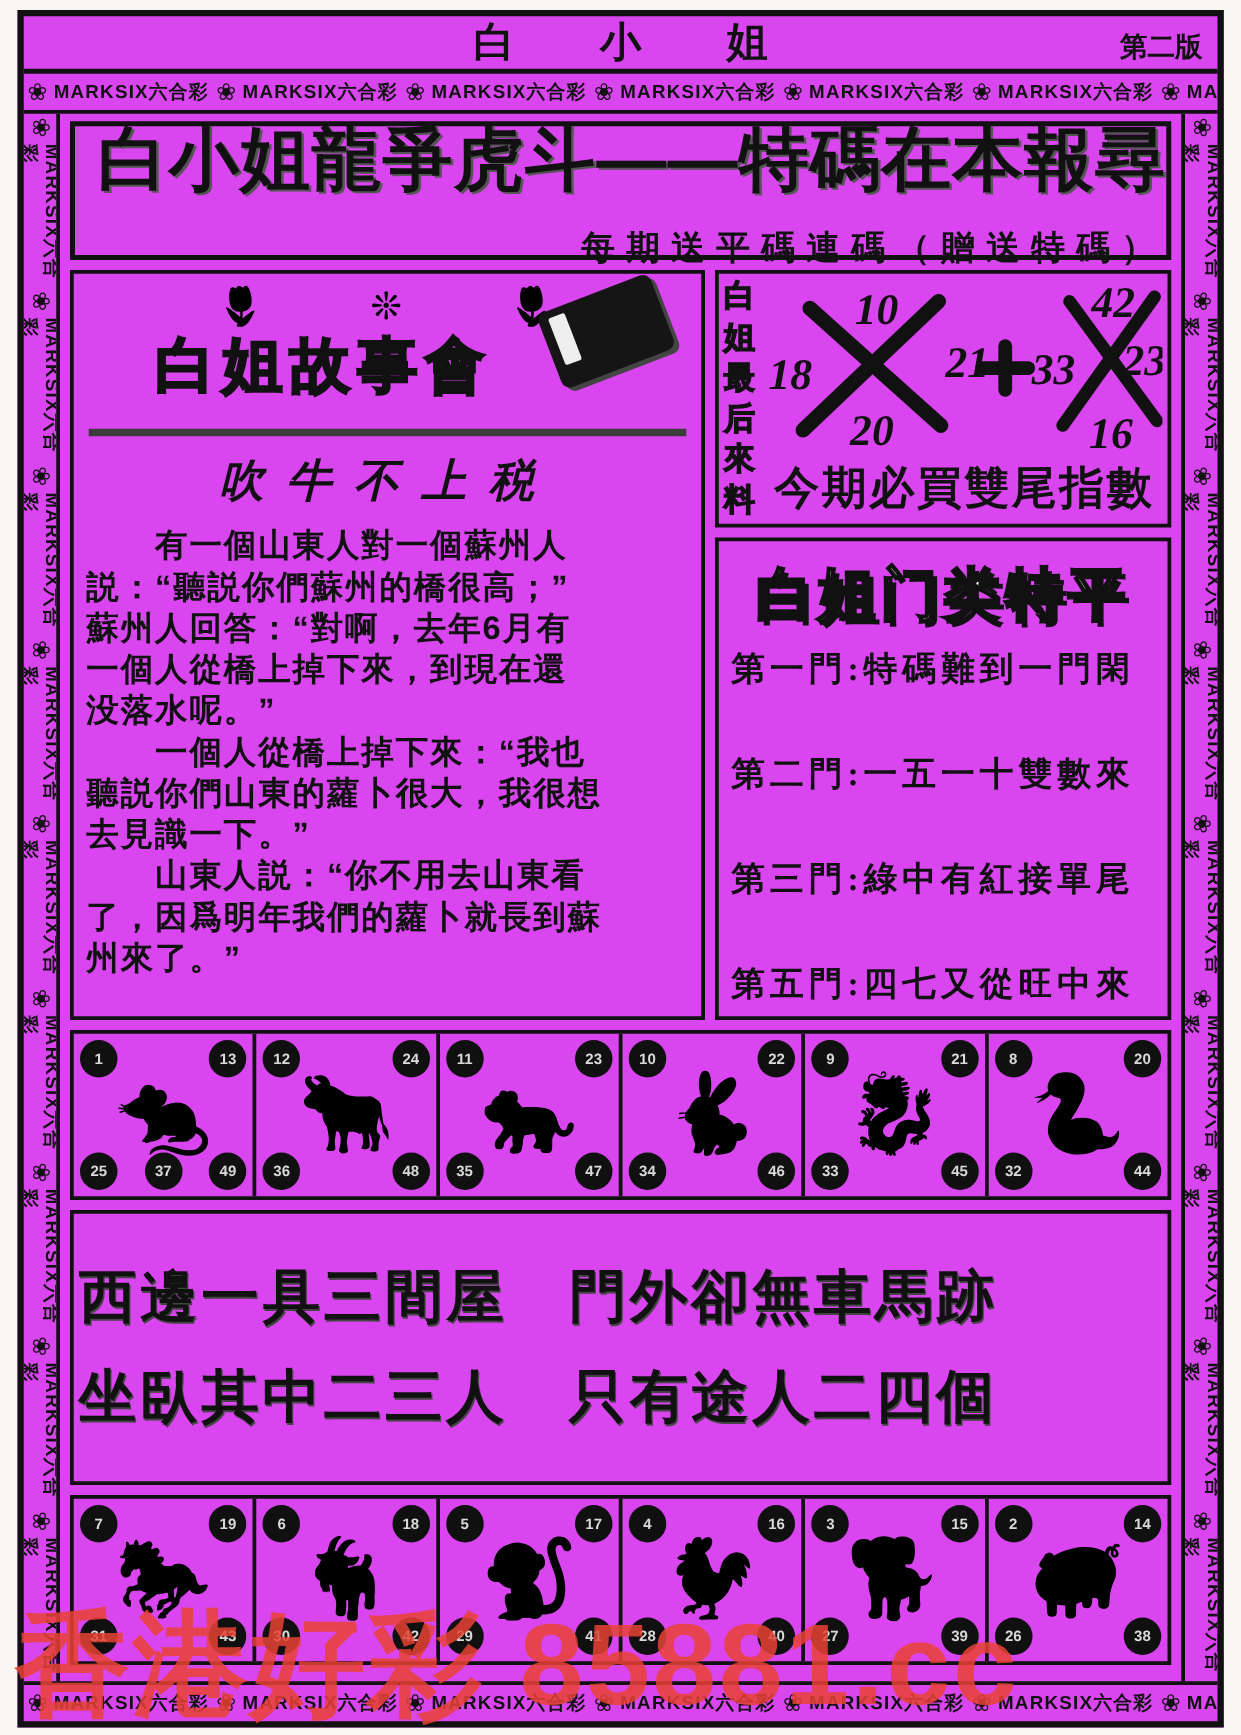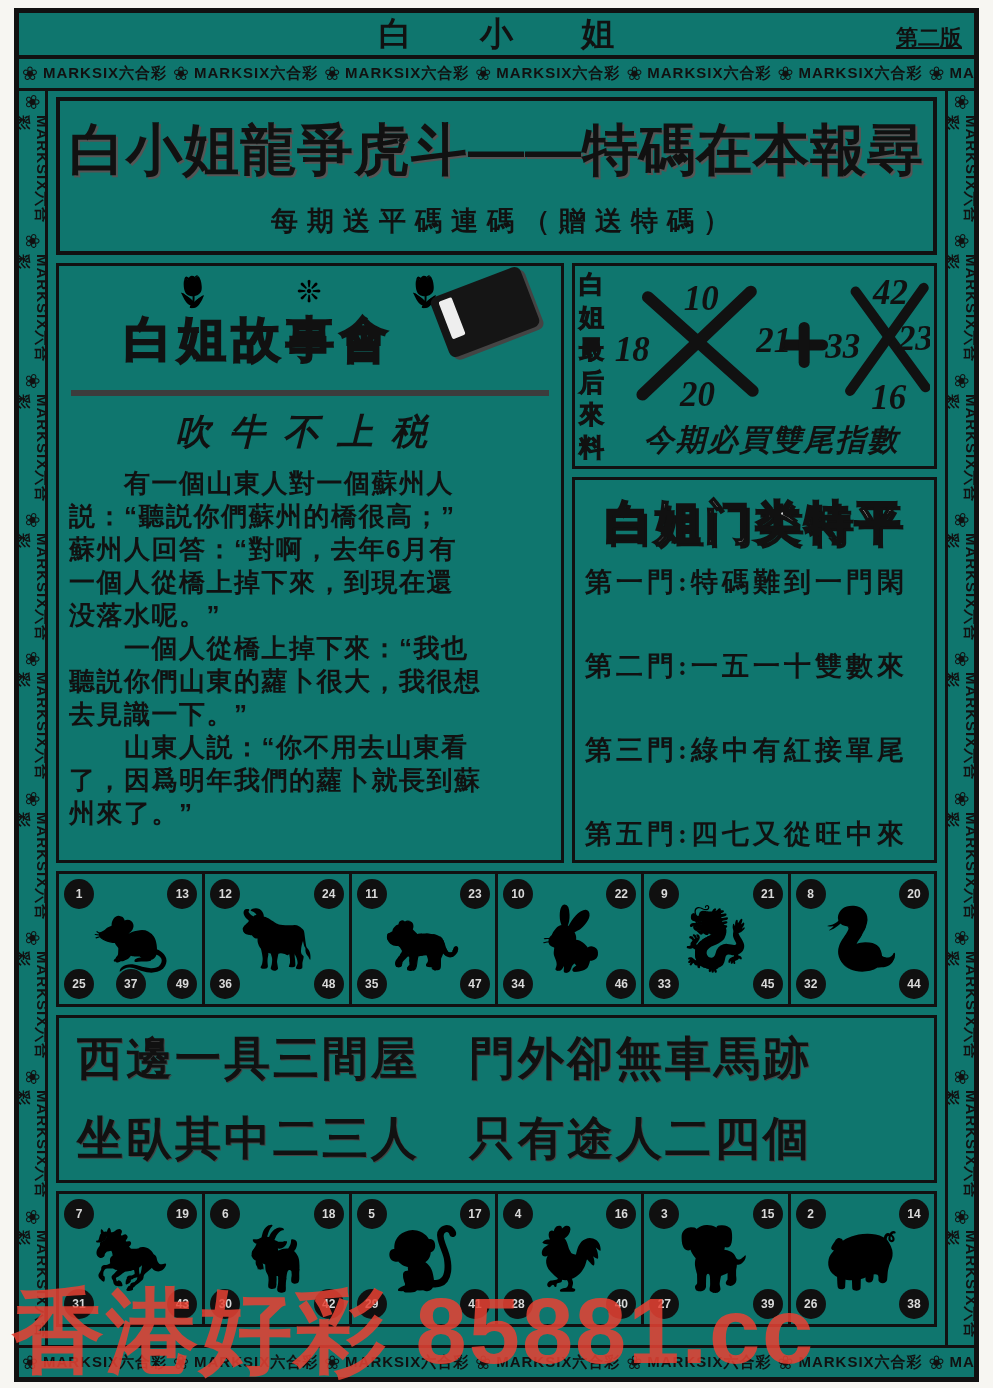--- a/index.html
+++ b/index.html
@@ -1,52 +1,52 @@
 <!DOCTYPE html>
 <html><head>
 <meta charset="utf-8">
 <style>
   * { box-sizing: border-box; margin: 0; padding: 0; }
   html,body { width: 993px; height: 1388px; background: #f7f6f2; }
   body { font-family: "Liberation Sans", sans-serif; color: #111; position: relative; overflow: hidden; }
 
   .frame {
     position: absolute; left: 14px; right: 14px; top: 8px; height: 1374px;
-    border: 5px solid #111; background: #0f766e;
+    border: 5px solid #111; background: #d946ef;
     display: flex; flex-direction: column;
   }
 
   
   .masthead { height: 46px; border-bottom: 4px solid #111; position: relative;
     display: flex; align-items: center; justify-content: center; }
   .paper-title { font-family: "Liberation Serif", serif; font-size: 33px; font-weight: 700;
     letter-spacing: 30px; padding-left: 30px; }
   .edition { position: absolute; right: 12px; top: 10px; font-family: "Liberation Serif", serif;
-    font-size: 22px; font-weight: 700; text-decoration: underline; }
+    font-size: 22px; font-weight: 700; }
 
   
   .strip { height: 32px; display: flex; align-items: center; overflow: hidden; white-space: nowrap; }
   .strip.top { border-bottom: 3px solid #111; }
   .strip.bottom { border-top: 3px solid #111; }
   .strip-unit { display: inline-flex; align-items: center; margin: 0 3px; }
   .flower { font-size: 19px; margin-right: 5px; }
   .strip-text { font-size: 15px; font-weight: 700; letter-spacing: 1px; }
 
   .mid { flex: 1; display: flex; min-height: 0; }
   .vstrip { width: 29px; overflow: hidden; display: flex; flex-direction: column; align-items: center; }
   .vstrip.left  { border-right: 3px solid #111; }
   .vstrip.right { border-left: 3px solid #111; }
   .vstrip .strip-unit { writing-mode: vertical-rl; text-orientation: sideways; margin: 3px 0; }
   .vstrip .flower { margin: 0 0 5px 0; }
 
   
   .main { flex: 1; padding: 6px 8px; display: flex; flex-direction: column; gap: 8px; overflow: hidden; }
 
-  .headline-box { border: 4px solid #111; height: 158px; display: flex; flex-direction: column;
-    align-items: center; justify-content: center; gap: 14px; }
+  .headline-box { border: 4px solid #111; height: 111px; display: flex; flex-direction: column;
+    align-items: flex-end; justify-content: center; gap: 14px; }
   .headline { font-size: 56px; font-weight: 900; letter-spacing: 1px; white-space: nowrap;
     text-shadow: 2px 2px 0 #555; }
   .subhead { font-size: 27px; font-weight: 700; letter-spacing: 9px; margin-left: 17px; }
 
   
   .twocol { display: flex; gap: 8px; height: 600px; }
 
   .story-box { flex: 1.32; border: 3px solid #111; padding: 8px 10px 4px 10px; display: flex; flex-direction: column; }
   .story-head { position: relative; height: 116px; }
   .deco-row { position: absolute; left: 105px; top: 0; width: 270px; display: flex; justify-content: space-between; }
@@ -60,21 +60,21 @@
   .story-subtitle { text-align: center; font-size: 36px; font-weight: 700; letter-spacing: 18px; margin: 4px 0 10px 0; font-style: italic; }
   .story-line { font-size: 26px; line-height: 33px; font-weight: 600; letter-spacing: 1.5px; white-space: nowrap; }
 
   .rightcol { flex: 1; display: flex; flex-direction: column; gap: 8px; }
 
   .tips-box { border: 3px solid #111; height: 206px; display: flex; padding: 4px; }
   .tips-label-col { width: 34px; display: flex; flex-direction: column; justify-content: space-between; padding: 2px 0; }
   .tlabel-char { font-size: 25px; font-weight: 900; line-height: 1; -webkit-text-stroke: 1px #111; }
   .tips-main { flex: 1; display: flex; flex-direction: column; }
   .tips-svg { width: 100%; height: 148px; }
-  .tips-slogan { font-size: 30px; font-weight: 900; letter-spacing: 2px; text-align: center; margin-top: 2px; font-style: italic; }
+  .tips-slogan { font-size: 36px; font-weight: 900; letter-spacing: 2px; text-align: center; margin-top: 2px; }
 
   .cat-box { border: 3px solid #111; flex: 1; padding: 8px 10px; display: flex; flex-direction: column; }
   .cat-title { text-align: center; font-size: 46px; font-weight: 700; letter-spacing: 4px; color: #fff;
     -webkit-text-stroke: 2px #111; text-shadow: 4px 4px 0 #111; margin: 4px 0 10px 0; }
   .cat-items { flex: 1; display: flex; flex-direction: column; justify-content: space-between; }
   .cat-item { font-family: "Liberation Serif", serif; font-size: 27px; font-weight: 700; letter-spacing: 4px; white-space: nowrap; }
 
   
   .zrow { border: 3px solid #111; height: 136px; display: flex; }
   .zcell { flex: 1; position: relative; border-right: 3px solid #111; overflow: hidden; }
@@ -83,22 +83,22 @@
     font-size: 62px; filter: brightness(0); line-height: 1; }
   .ball { position: absolute; width: 30px; height: 30px; border-radius: 50%; background: #101010;
     color: #d9d9d9; font-size: 12px; font-weight: 700; display: flex; align-items: center; justify-content: center; }
   .ball.tl { left: 5px; top: 5px; }
   .ball.tr { right: 5px; top: 5px; }
   .ball.bl { left: 5px; bottom: 5px; }
   .ball.br { right: 5px; bottom: 5px; }
   .ball.bc { left: 50%; transform: translateX(-50%); bottom: 5px; }
 
   
-  .verse-box { border: 3px solid #111; height: 168px; display: flex; flex-direction: column;
-    justify-content: center; gap: 18px; padding: 6px 18px; }
+  .verse-box { border: 3px solid #111; height: 220px; display: flex; flex-direction: column;
+    justify-content: center; gap: 18px; padding: 6px 4px; }
   .verse-line { font-size: 46px; font-weight: 900; letter-spacing: 3px; white-space: nowrap; text-shadow: 1px 1px 0 #444; }
 
   
   .watermark { position: absolute; left: 12px; top: 1270px; z-index: 40;
     font-size: 92px; font-weight: 900; color: rgba(232,66,52,0.85); white-space: nowrap; letter-spacing: 2px; }
 </style>
 </head>
 <body>
 
 <div class="frame">

